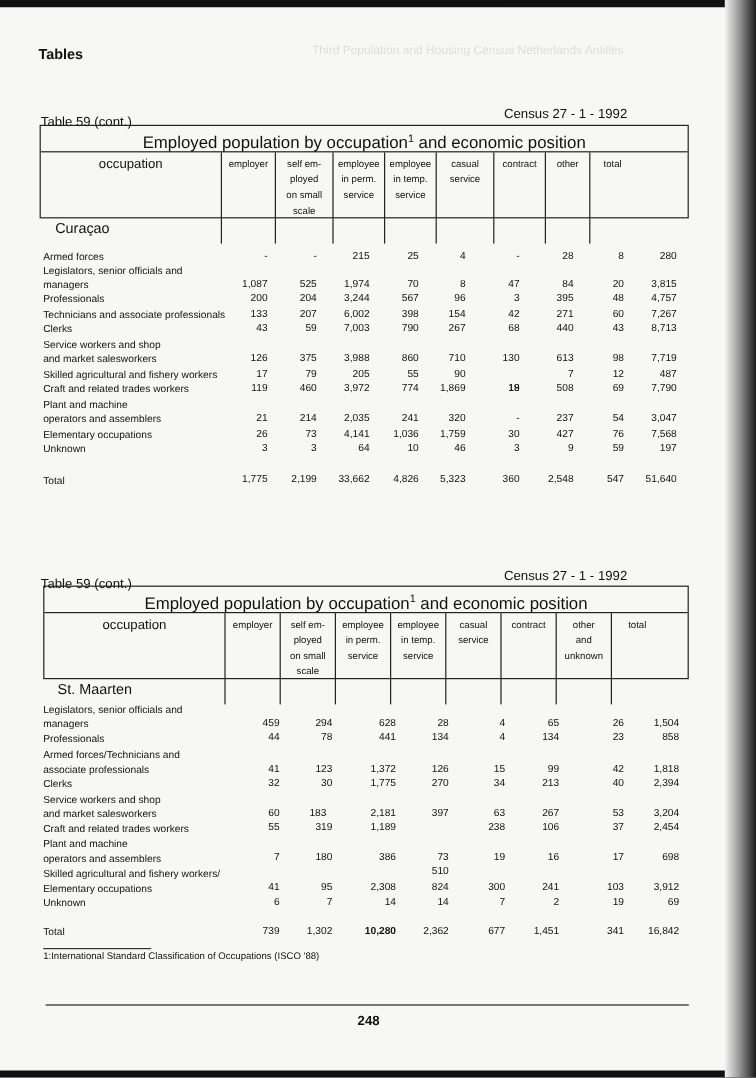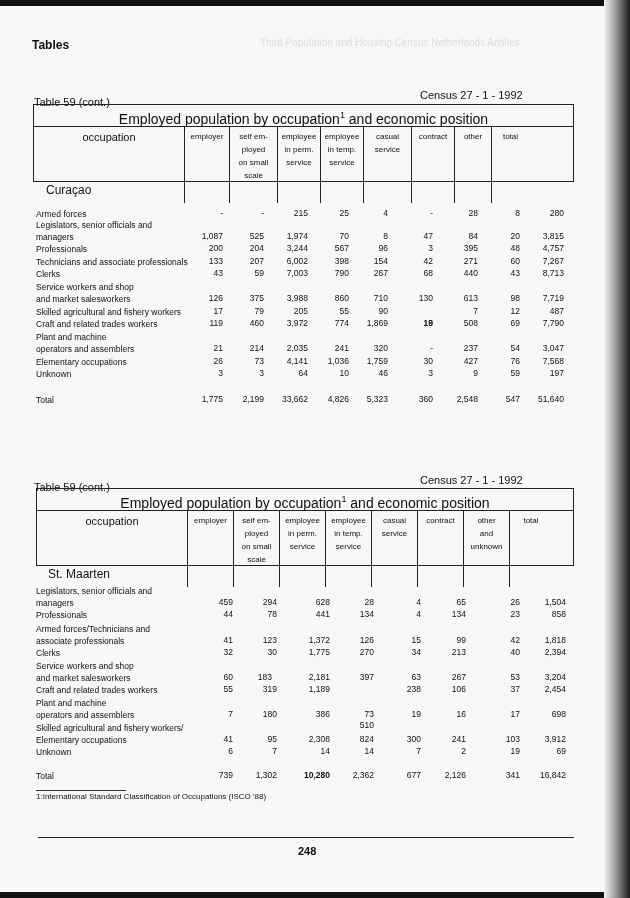--- a/index.html
+++ b/index.html
@@ -345,21 +345,21 @@
       <div class="v" style="left: 444px; top: 0px;">19</div>
       <div class="v" style="left: 490px; top: 0px;">69</div>
     </div>
     <div class="row" style="top: 770px;">
       <div class="lab" style="width: 190px;">Total</div>
       <div class="v" style="left: 157px; top: 0px;">739</div>
       <div class="v" style="left: 201px; top: 0px;">1,302</div>
       <div class="v" style="left: 254px; top: 0px; font-weight: bold;">10,280</div>
       <div class="v" style="left: 298px; top: 0px;">2,362</div>
       <div class="v" style="left: 345px; top: 0px;">677</div>
-      <div class="v" style="left: 390px; top: 0px;">2,126</div>
+      <div class="v" style="left: 390px; top: 0px;">1,451</div>
       <div class="v" style="left: 444px; top: 0px;">341</div>
       <div class="v" style="left: 490px; top: 0px;">16,842</div>
     </div>
   </div>
 
 <div class="abs footrule"></div>
 <div class="abs footnote">1:International Standard Classification of Occupations (ISCO '88)</div>
 <div class="abs bottomrule"></div>
 <div class="abs pagenum">248</div>
 

